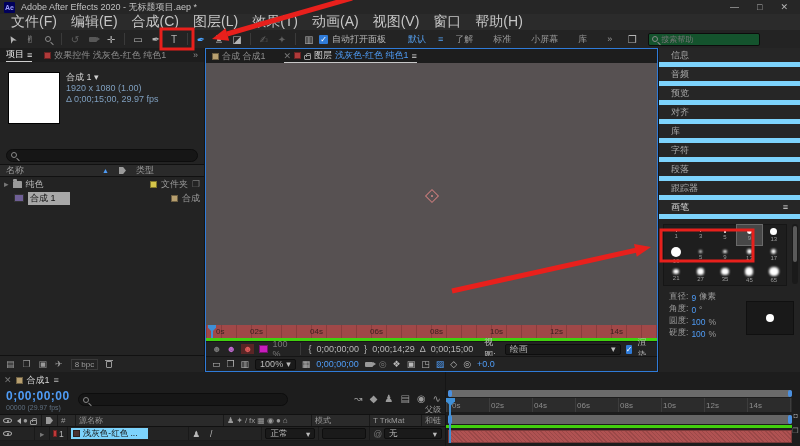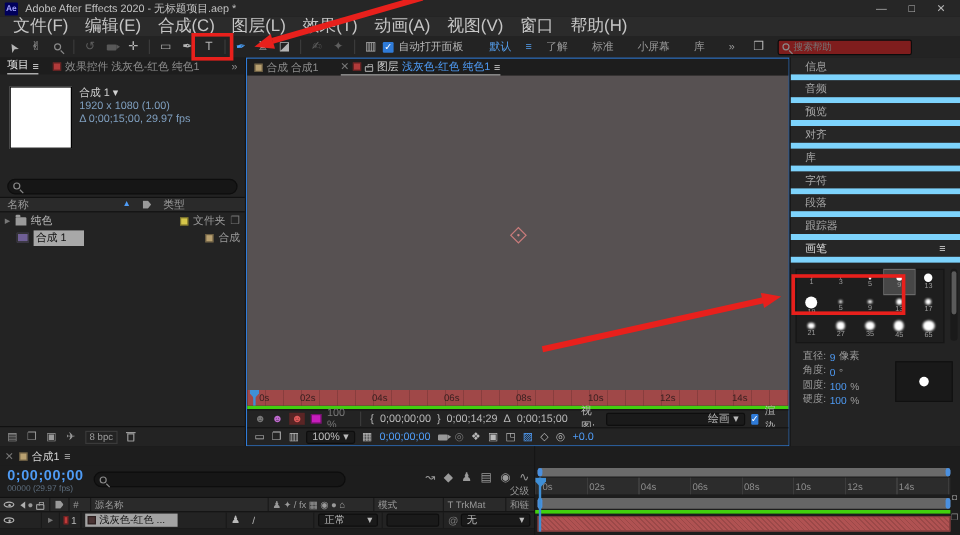--- a/index.html
+++ b/index.html
@@ -20,21 +20,21 @@
 #menubar{left:0;top:14px;width:800px;height:16px;background:#2b2b2b;display:flex;align-items:center;padding-left:4px}
 #menubar .mi{padding:0 7px;font-size:14px;color:#c6c6c6}
 
 #toolbar{left:0;top:30px;width:800px;height:18px;background:#232323;display:flex;align-items:center;padding:0 4px;gap:2px}
 .tool{width:16px;height:15px;display:flex;align-items:center;justify-content:center;color:#b4b4b4;font-size:10px}
 .tool.active{color:#4aa3ff}
 .tool.dis{color:#5e5e5e}
 #ws{display:flex;align-items:center;gap:0;margin-left:10px}
 .wsitem{padding:0 10px;color:#9a9a9a;font-size:9px}
 .ws-active{color:#55a0f0}
-#helpsearch{margin-left:6px;width:112px;height:13px;background:#7f1d1d;border:1px solid #0c0c0c;border-radius:2px;display:flex;align-items:center;gap:3px;padding:0 3px}
+#helpsearch{margin-left:6px;width:112px;height:13px;background:#14532d;border:1px solid #0c0c0c;border-radius:2px;display:flex;align-items:center;gap:3px;padding:0 3px}
 #helpsearch input{background:transparent;border:none;outline:none;color:#9a9a9a;font-size:8px;width:86px;font-family:inherit}
 
 .i-mag{width:6px;height:6px;border:1px solid #8a8a8a;border-radius:50%;position:relative;flex:0 0 auto}
 .i-mag::after{content:"";position:absolute;width:4px;height:1px;background:#8a8a8a;transform:rotate(45deg);left:4px;top:6px}
 .i-eye{width:9px;height:5px;border:1px solid #b0b0b0;border-radius:50%;position:relative;display:inline-block}
 .i-eye::after{content:"";position:absolute;left:2.5px;top:0.5px;width:2px;height:2px;background:#b0b0b0;border-radius:50%}
 .i-lock{width:7px;height:5px;border:1px solid #999;border-radius:1px;position:relative;display:inline-block;margin-top:3px}
 .i-lock::before{content:"";position:absolute;left:1px;top:-3px;width:3px;height:3px;border:1px solid #999;border-bottom:none;border-radius:2px 2px 0 0}
 .i-cam{width:8px;height:5px;background:#999;border-radius:1px;position:relative;display:inline-block}
 .i-cam::after{content:"";position:absolute;right:-3px;top:0.5px;border-left:3px solid #999;border-top:2px solid transparent;border-bottom:2px solid transparent}
@@ -101,21 +101,21 @@
 #tl-tabrow{height:16px;display:flex;align-items:center;padding:0 4px;gap:4px;background:#1d1d1d}
 #tl-tcrow{height:26px;display:flex;align-items:flex-start;padding:2px 4px 0 6px;gap:8px}
 #tl-tc{line-height:12px}
 #tl-tc .big{font-size:12px;font-weight:bold;color:#4f9cf6;letter-spacing:.5px}
 #tl-tc .small{font-size:7px;color:#5f6f7f}
 #tl-icons{margin-left:auto;display:flex;gap:7px;color:#9a9a9a;font-size:10px;padding-top:3px}
 #tl-header{height:13px;background:#2a2a2a;border-top:1px solid #111;border-bottom:1px solid #111;display:flex;align-items:center;color:#9a9a9a;font-size:8px}
 #tl-row{height:14px;display:flex;align-items:center;background:#232323;border-bottom:1px solid #1a1a1a;font-size:8.5px}
 .tlc{display:flex;align-items:center;padding:0 3px;gap:2px;height:100%;border-right:1px solid #191919}
 .c-av{width:42px}.c-tag{width:16px;justify-content:center}.c-num{width:18px}.c-name{width:148px}.c-sw{width:88px}.c-mode{width:58px}.c-tm{width:52px}.c-par{flex:1;border-right:none}
-.namechip{background:#a3a3a3;color:#161616;padding:0 10px 0 2px;display:flex;align-items:center;gap:3px;height:11px}
+.namechip{background:#7dd3fc;color:#161616;padding:0 10px 0 2px;display:flex;align-items:center;gap:3px;height:11px}
 #tl-right{width:355px;position:relative;background:#1d1d1d;border-left:1px solid #151515}
 #tl-nav{position:absolute;left:2px;top:18px;width:344px;height:7px;background:#6b6b6b;border-radius:3px}
 #tl-nav::before,#tl-nav::after,#tl-wa::before,#tl-wa::after{content:"";position:absolute;top:0;width:4px;height:100%;background:#4a90e0;border-radius:2px}
 #tl-nav::before,#tl-wa::before{left:0}#tl-nav::after,#tl-wa::after{right:0}
 #tl-ruler{position:absolute;left:0;top:26px;width:346px;height:14px;background:#2c2c2c;background-image:repeating-linear-gradient(90deg,rgba(255,255,255,.08) 0 1px,transparent 1px 43px)}
 #tl-ruler .tick{position:absolute;top:3px;font-size:8px;color:#8d8d8d}
 #tl-wa{position:absolute;left:2px;top:43px;width:344px;height:9px;background:#666;border-radius:2px}
 #tl-green{position:absolute;left:0;top:53px;width:346px;height:3px;background:#41d00e}
 #tl-red{position:absolute;left:2px;top:58px;width:344px;height:13px;background:#b05252;background-image:repeating-linear-gradient(45deg,rgba(0,0,0,.12) 0 1px,transparent 1px 3px);border:1px solid #7c3a3a}
 #tl-cti{position:absolute;left:0;top:26px;width:9px;height:8px;background:#3f8fd6;clip-path:polygon(0 0,100% 0,100% 40%,50% 100%,0 40%)}
@@ -291,21 +291,21 @@
     <span class="swatch" style="background:#c71dbc;width:10px;height:8px"></span>
     <span class="dim">100 %</span>
     <span class="sep"></span>
     <span>{</span>
     <span>0;00;00;00</span>
     <span>}</span>
     <span>0;00;14;29</span>
     <span>Δ</span>
     <span>0;00;15;00</span>
     <span style="margin-left:6px">视图:</span>
-    <span class="ddown" style="width:150px;justify-content:flex-end">
+    <span class="ddown" style="width:150px;justify-content:space-between">
       <span>绘画</span>
         <span>▾</span>
     </span>
     <span class="chk">✓</span>
     <span>渲染</span>
   </div>
   <div id="vzoom">
     <span>▭</span>
     <span>❐</span>
     <span>▥</span>

